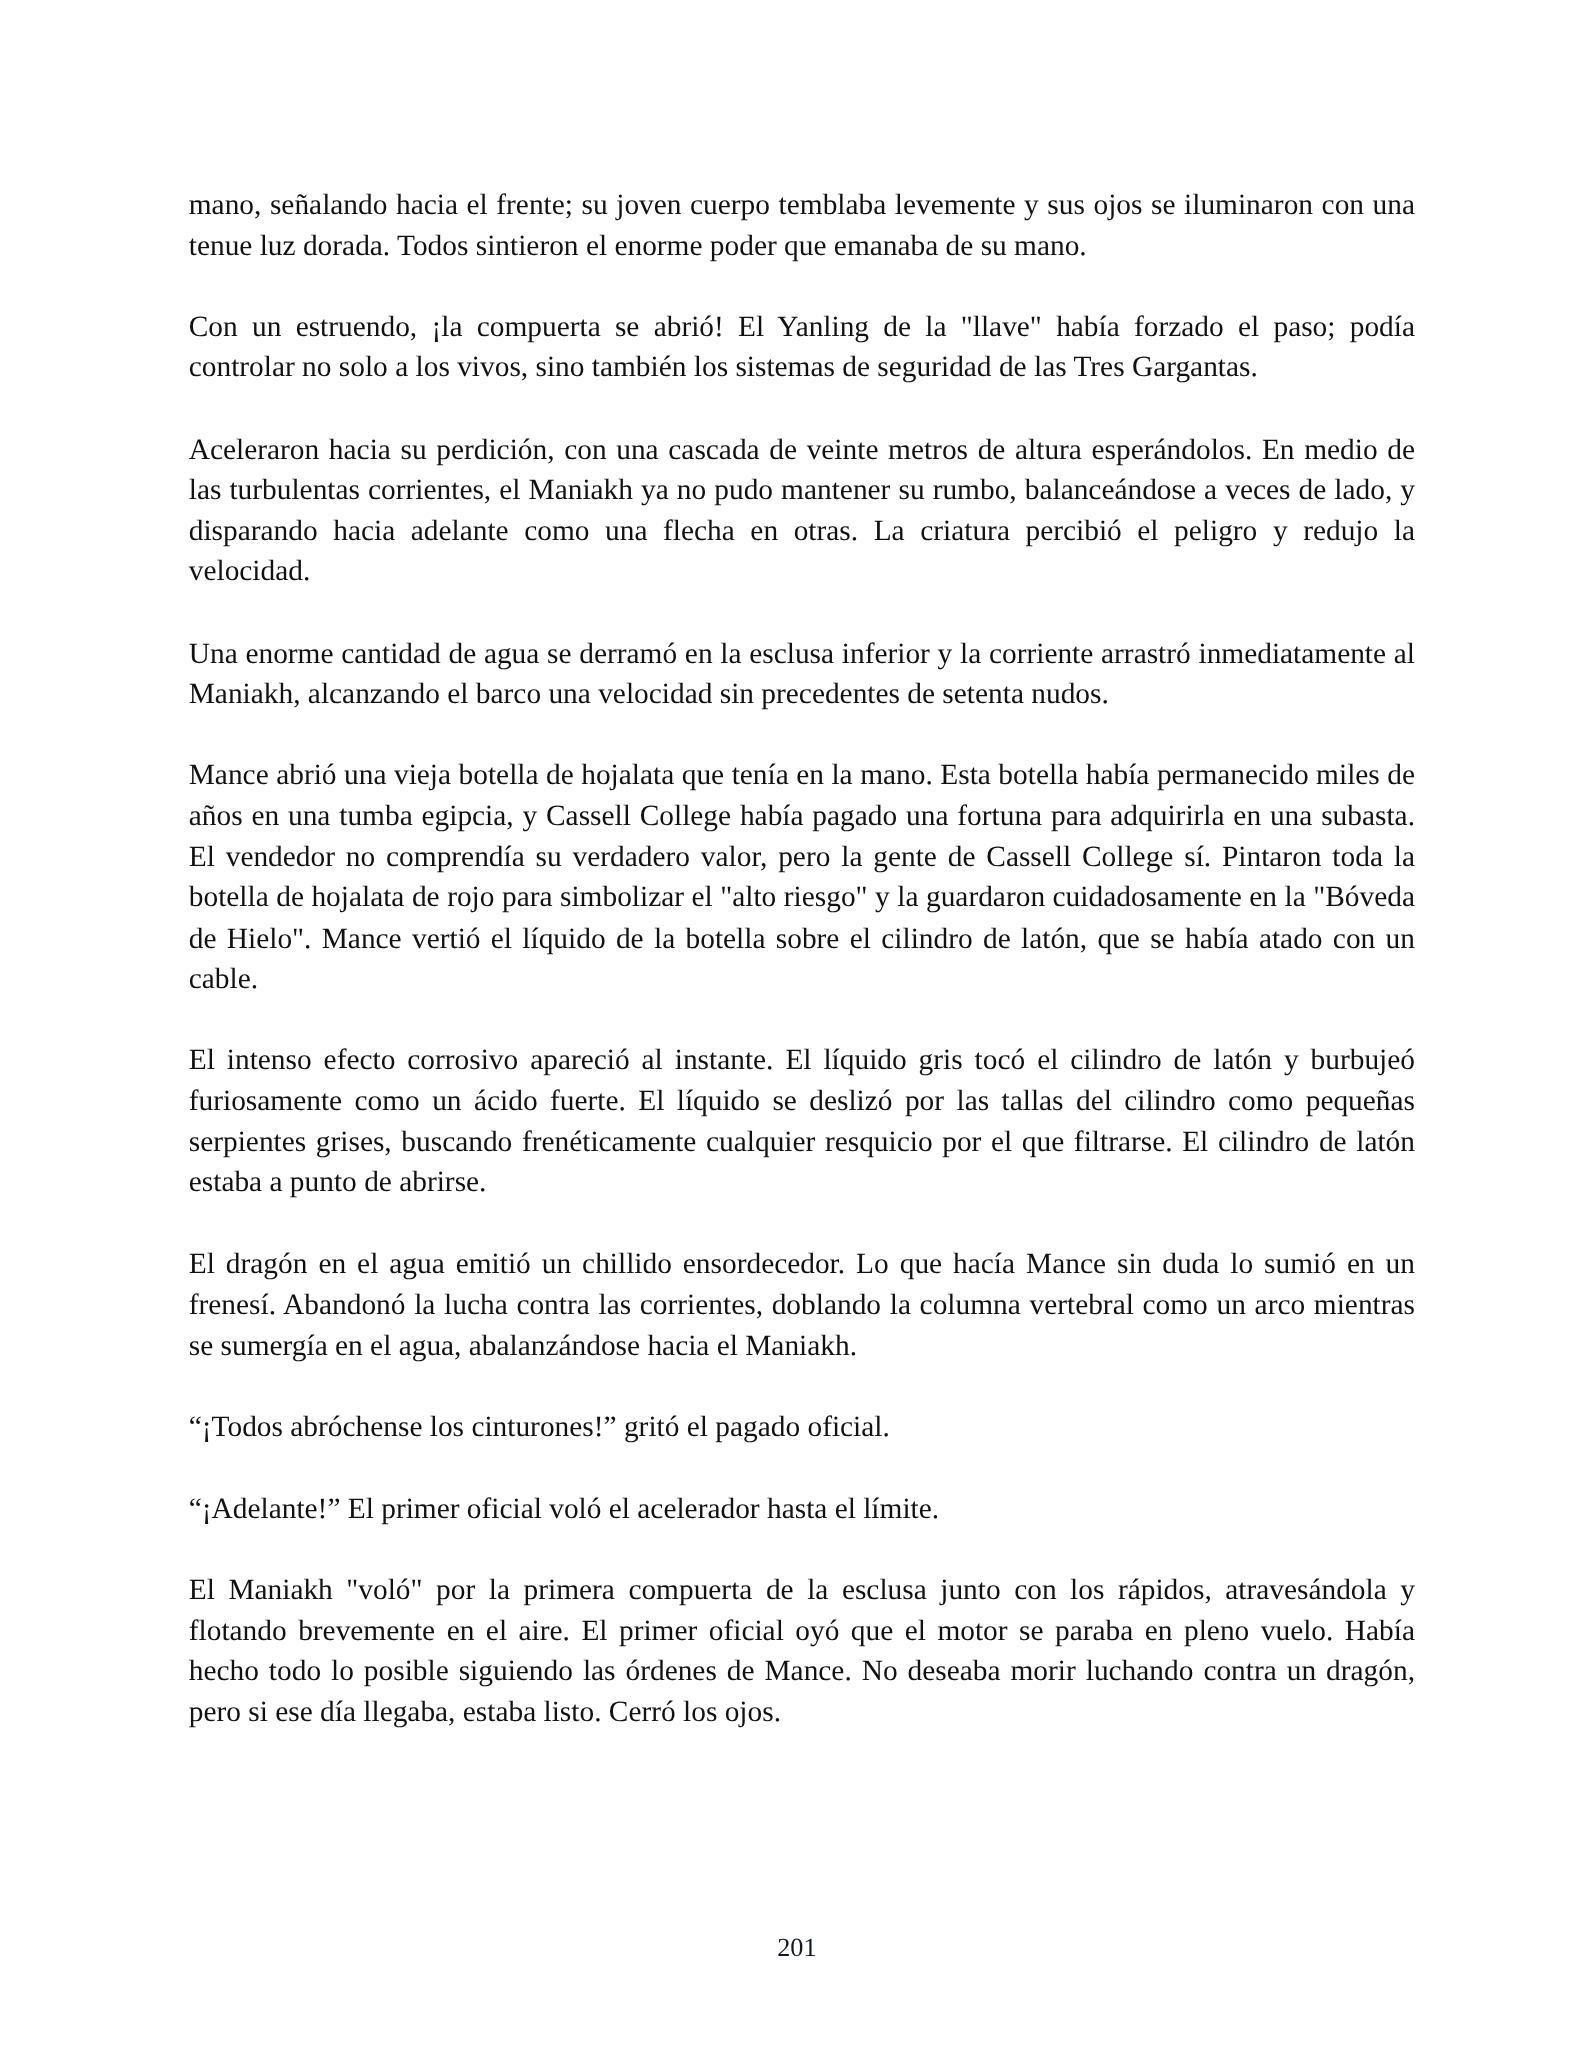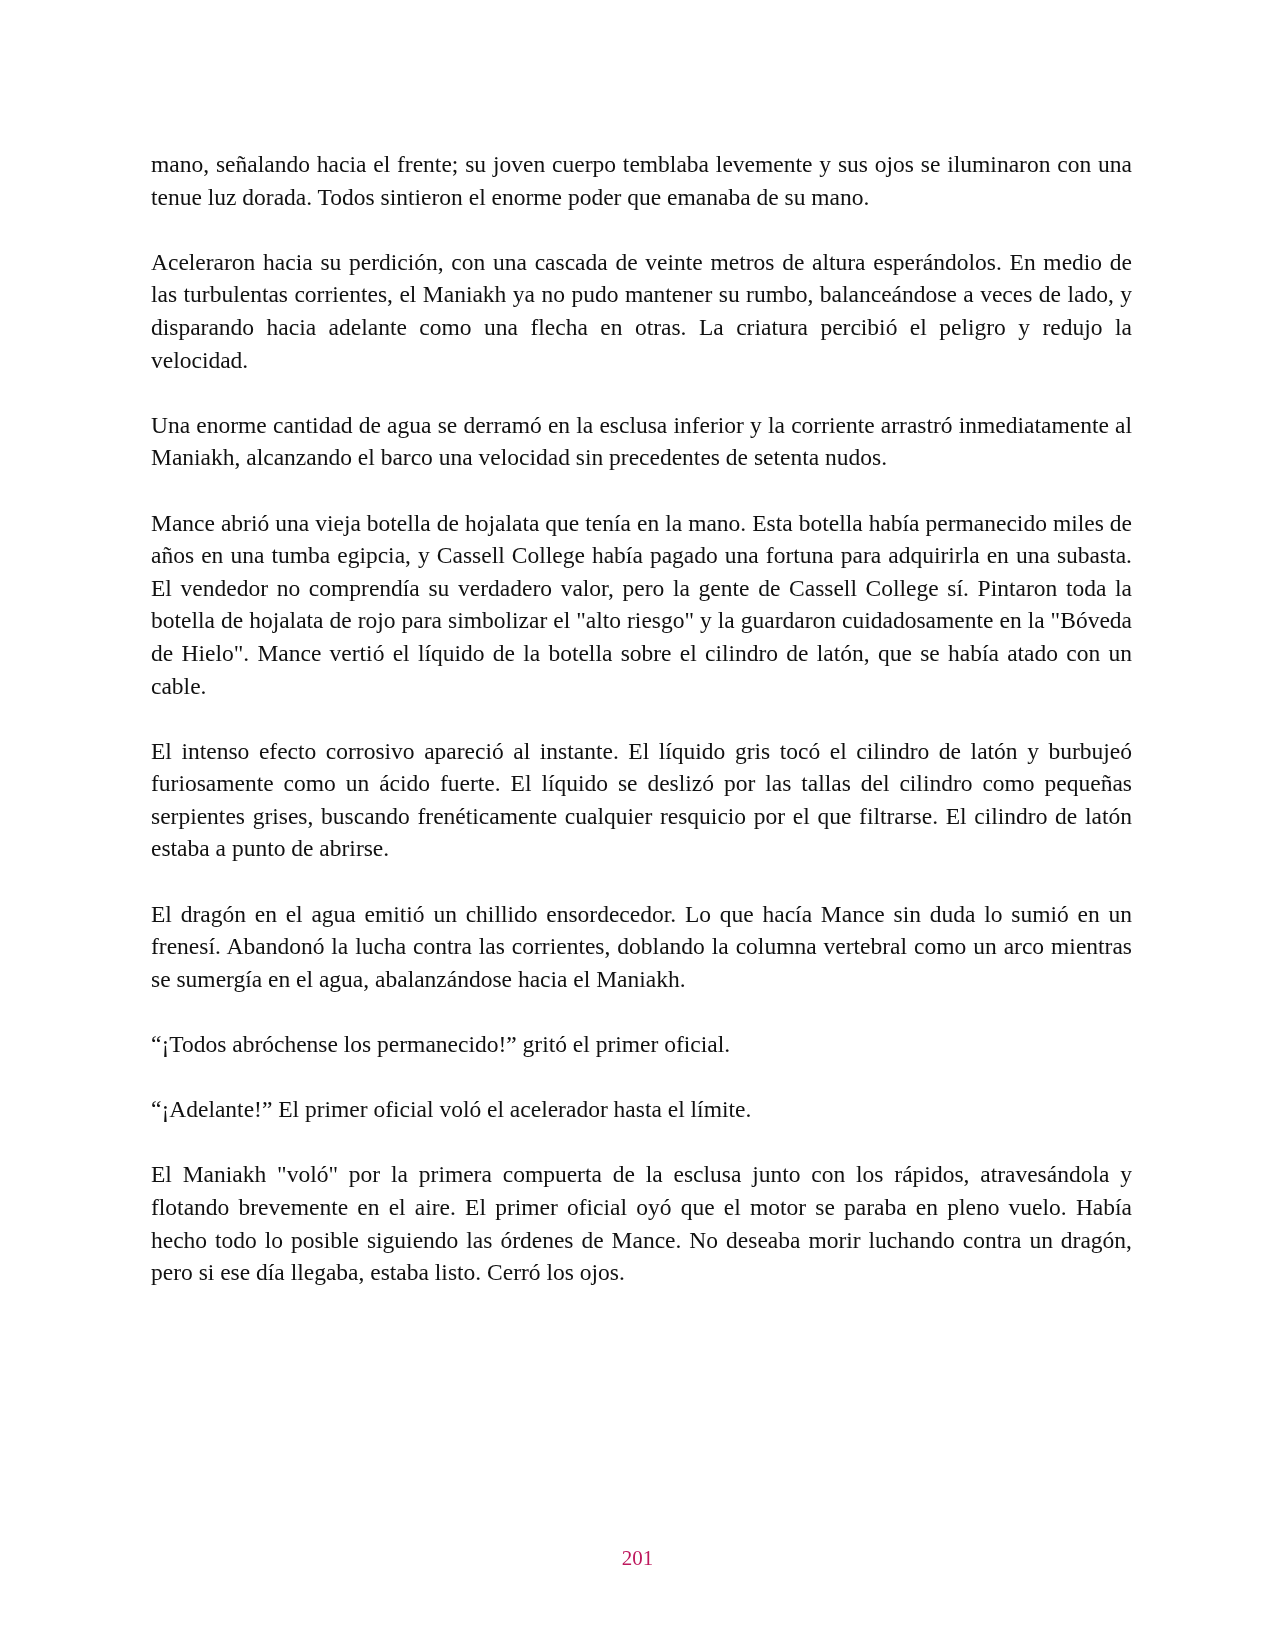--- a/index.html
+++ b/index.html
@@ -21,32 +21,33 @@
     text-justify: inter-word;
   }
   .page-number {
     position: absolute;
     left: 0;
     width: 1275px;
     top: 1546px;
     text-align: center;
     font-family: "Liberation Serif", "DejaVu Serif", serif;
     font-size: 21px;
-    color: #be185d;
+    color: #0f172a;
   }
 </style>
 </head>
 <body>
 
 <div class="page">
   <div class="text-block">
     <p class="para">mano, señalando hacia el frente; su joven cuerpo temblaba levemente y sus ojos se iluminaron con una tenue luz dorada. Todos sintieron el enorme poder que emanaba de su mano.</p>
+    <p class="para">Con un estruendo, ¡la compuerta se abrió! El Yanling de la "llave" había forzado el paso; podía controlar no solo a los vivos, sino también los sistemas de seguridad de las Tres Gargantas.</p>
     <p class="para">Aceleraron hacia su perdición, con una cascada de veinte metros de altura esperándolos. En medio de las turbulentas corrientes, el Maniakh ya no pudo mantener su rumbo, balanceándose a veces de lado, y disparando hacia adelante como una flecha en otras. La criatura percibió el peligro y redujo la velocidad.</p>
     <p class="para">Una enorme cantidad de agua se derramó en la esclusa inferior y la corriente arrastró inmediatamente al Maniakh, alcanzando el barco una velocidad sin precedentes de setenta nudos.</p>
     <p class="para">Mance abrió una vieja botella de hojalata que tenía en la mano. Esta botella había permanecido miles de años en una tumba egipcia, y Cassell College había pagado una fortuna para adquirirla en una subasta. El vendedor no comprendía su verdadero valor, pero la gente de Cassell College sí. Pintaron toda la botella de hojalata de rojo para simbolizar el "alto riesgo" y la guardaron cuidadosamente en la "Bóveda de Hielo". Mance vertió el líquido de la botella sobre el cilindro de latón, que se había atado con un cable.</p>
     <p class="para">El intenso efecto corrosivo apareció al instante. El líquido gris tocó el cilindro de latón y burbujeó furiosamente como un ácido fuerte. El líquido se deslizó por las tallas del cilindro como pequeñas serpientes grises, buscando frenéticamente cualquier resquicio por el que filtrarse. El cilindro de latón estaba a punto de abrirse.</p>
     <p class="para">El dragón en el agua emitió un chillido ensordecedor. Lo que hacía Mance sin duda lo sumió en un frenesí. Abandonó la lucha contra las corrientes, doblando la columna vertebral como un arco mientras se sumergía en el agua, abalanzándose hacia el Maniakh.</p>
-    <p class="para">“¡Todos abróchense los permanecido!” gritó el primer oficial.</p>
+    <p class="para">“¡Todos abróchense los cinturones!” gritó el pagado oficial.</p>
     <p class="para">“¡Adelante!” El primer oficial voló el acelerador hasta el límite.</p>
     <p class="para">El Maniakh "voló" por la primera compuerta de la esclusa junto con los rápidos, atravesándola y flotando brevemente en el aire. El primer oficial oyó que el motor se paraba en pleno vuelo. Había hecho todo lo posible siguiendo las órdenes de Mance. No deseaba morir luchando contra un dragón, pero si ese día llegaba, estaba listo. Cerró los ojos.</p>
   </div>
   <div class="page-number">201</div>
 </div>
 
 </body></html>

